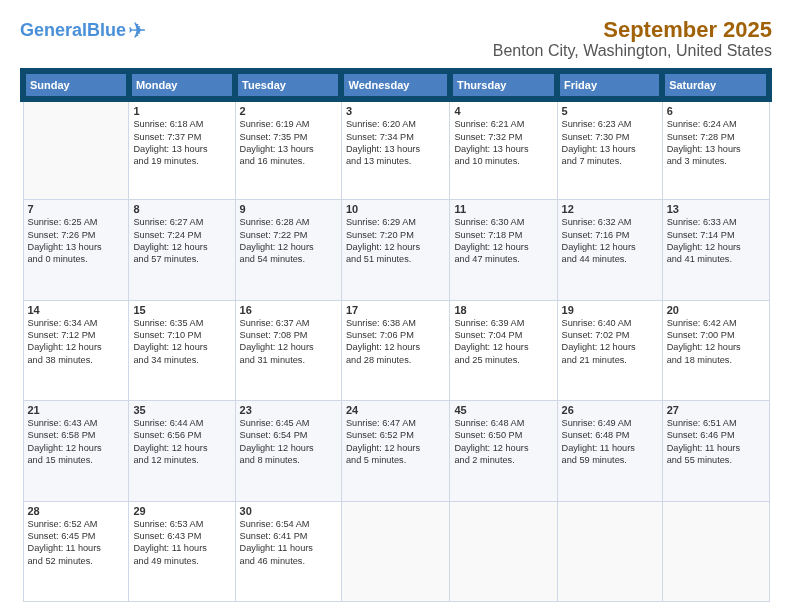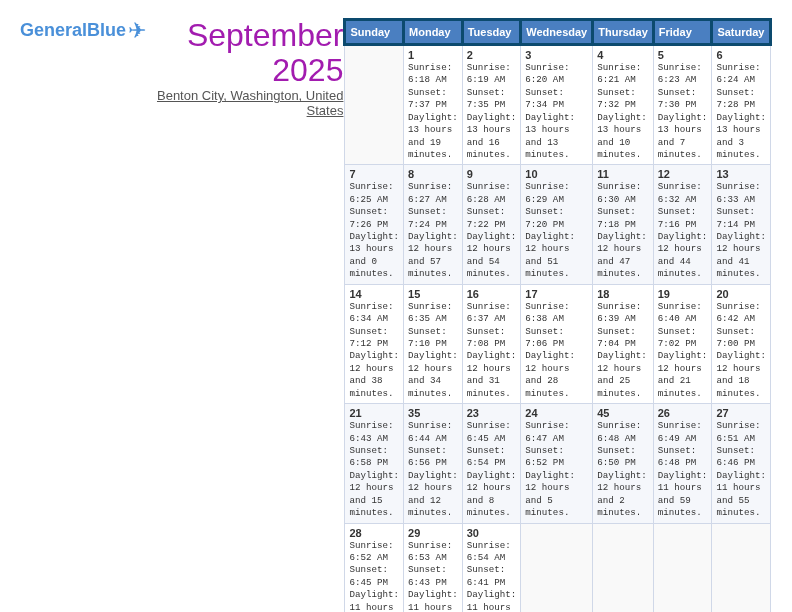--- a/index.html
+++ b/index.html
@@ -8,21 +8,21 @@
       background: #fff;
       width: 792px;
       height: 612px;
       overflow: hidden;
     }
     .page {
       width: 792px;
       height: 612px;
       padding: 18px 20px 10px 20px;
       display: flex;
-      flex-direction: row;
+      flex-direction: column;
     }
     .header {
       display: flex;
       align-items: flex-start;
       justify-content: space-between;
       margin-bottom: 8px;
     }
     .logo {
       display: flex;
       flex-direction: column;
@@ -43,44 +43,43 @@
       margin-left: 2px;
     }
     .logo-top-row {
       display: flex;
       align-items: center;
     }
     .title-block {
       text-align: right;
     }
     .month-title {
-      font-size: 32px;
-      font-weight: normal;
-      color: #a21caf;
+      font-size: 22px;
+      font-weight: bold;
+      color: #a16207;
       line-height: 1.1;
     }
     .location {
-      font-size: 13px;
+      font-size: 16px;
       color: #555;
-      text-decoration: underline;
     }
     .calendar {
       border-collapse: collapse;
       width: 100%;
       flex: 1;
       font-size: 10px;
     }
     .calendar thead th {
       background: #4a7fc1;
       color: #fff;
       font-size: 11px;
       font-weight: bold;
       padding: 5px 4px;
       text-align: left;
-      border: 3px solid #0c4a6e;
+      border: 6px solid #0c4a6e;
     }
     .calendar tbody td {
       border: 1px solid #d0d8e8;
       vertical-align: top;
       padding: 3px 4px;
       width: 113px;
       height: 80px;
       background: #fff;
     }
     .calendar tbody tr:nth-child(even) td {
@@ -90,21 +89,20 @@
       font-size: 11px;
       font-weight: bold;
       color: #333;
       display: block;
       margin-bottom: 1px;
     }
     .day-detail {
       font-size: 9.2px;
       color: #333;
       line-height: 1.35;
-      font-family: Liberation Mono, monospace;
     }
     .empty-cell {
       background: #f9f9f9 !important;
     }
   </style>
 </head>
 <body>
 
 <div class="page">
   <div class="header">

